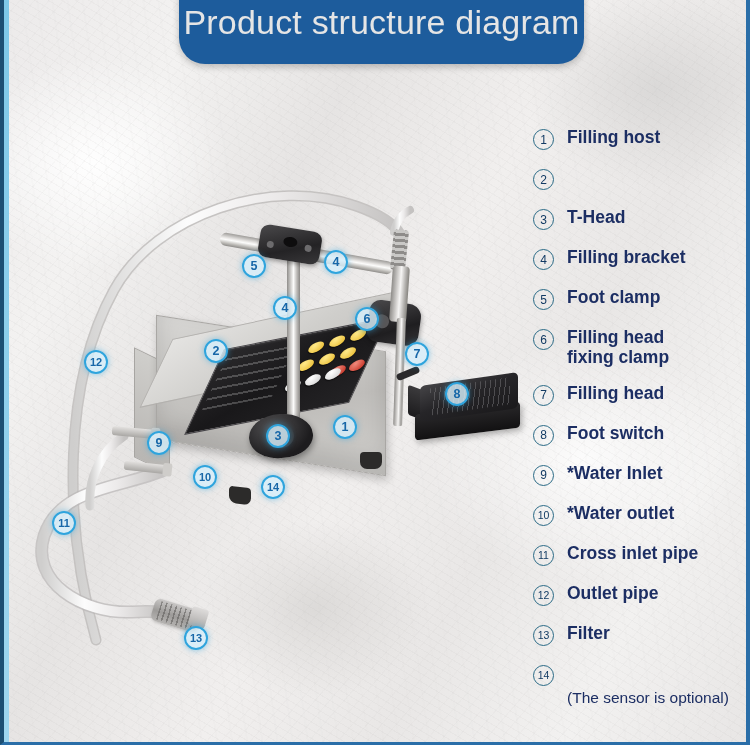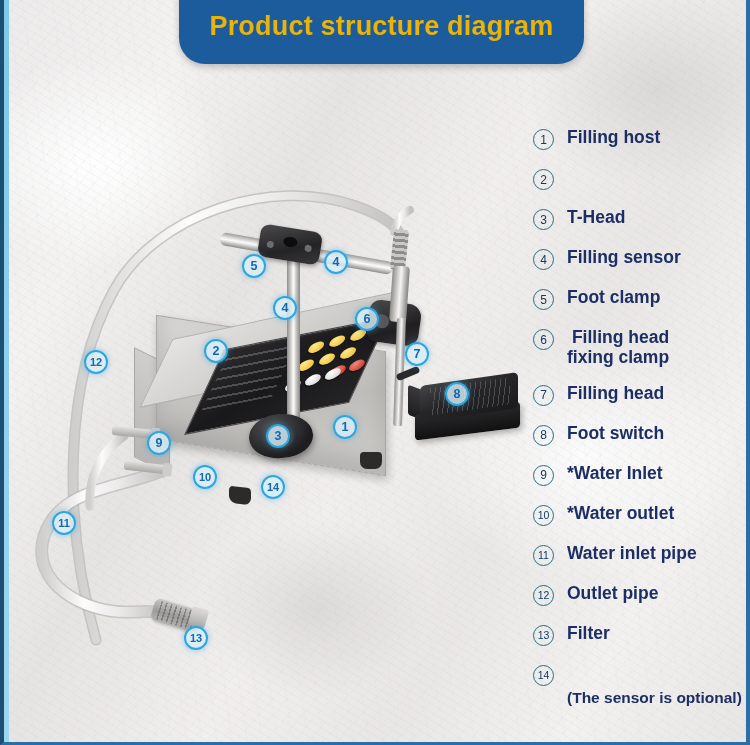--- a/index.html
+++ b/index.html
@@ -47,23 +47,23 @@
     position: absolute; left: 175px; top: -14px;
     width: 405px; height: 78px;
     background: #1d5c9c;
     border-radius: 0 0 26px 26px;
     box-shadow: 0 3px 7px rgba(0,0,0,.22);
     display: flex; align-items: flex-end; justify-content: center;
     padding-bottom: 22px;
     z-index: 30;
   }
   .banner-title {
-    color: #eab308;
-    font-size: 27px;
-    font-weight: bold;
+    color: #e5e5e5;
+    font-size: 34px;
+    font-weight: normal;
     letter-spacing: .2px;
     white-space: nowrap;
   }
 
   
   .legend {
     position: absolute; left: 529px; top: 128px;
     width: 218px;
     z-index: 20;
   }
@@ -84,28 +84,27 @@
     line-height: 1;
   }
   .legend-num.two-digit { font-size: 10.5px; }
   .legend-label {
     margin-left: 13px;
     color: #1c2e63;
     font-size: 17.5px;
     font-weight: bold;
     line-height: 1.14;
     white-space: pre-line;
-    text-align: right;
   }
   .legend-sub {
     margin-left: 34px;
     margin-top: -13px;
     color: #1c2e63;
     font-size: 15.5px;
-    font-weight: bold;
+    font-weight: normal;
   }
 
   
   .footnote {
     position: absolute; left: 100px; top: 684px;
     width: 560px;
     color: #1c2e63;
     font-size: 19px; font-weight: bold;
     line-height: 1.42;
     white-space: pre-line;
@@ -447,21 +446,21 @@
       <div class="legend-num">2</div>
     </div>
 
     <div class="legend-row">
       <div class="legend-num">3</div>
       <div class="legend-label">T-Head</div>
     </div>
 
     <div class="legend-row">
       <div class="legend-num">4</div>
-      <div class="legend-label">Filling sensor</div>
+      <div class="legend-label">Filling bracket</div>
     </div>
 
     <div class="legend-row">
       <div class="legend-num">5</div>
       <div class="legend-label">Foot clamp</div>
     </div>
 
     <div class="legend-row tight">
       <div class="legend-num">6</div>
       <div class="legend-label">Filling head
@@ -483,21 +482,21 @@
       <div class="legend-label">*Water Inlet</div>
     </div>
 
     <div class="legend-row">
       <div class="legend-num two-digit">10</div>
       <div class="legend-label">*Water outlet</div>
     </div>
 
     <div class="legend-row">
       <div class="legend-num two-digit">11</div>
-      <div class="legend-label">Water inlet pipe</div>
+      <div class="legend-label">Cross inlet pipe</div>
     </div>
 
     <div class="legend-row">
       <div class="legend-num two-digit">12</div>
       <div class="legend-label">Outlet pipe</div>
     </div>
 
     <div class="legend-row">
       <div class="legend-num two-digit">13</div>
       <div class="legend-label">Filter</div>

